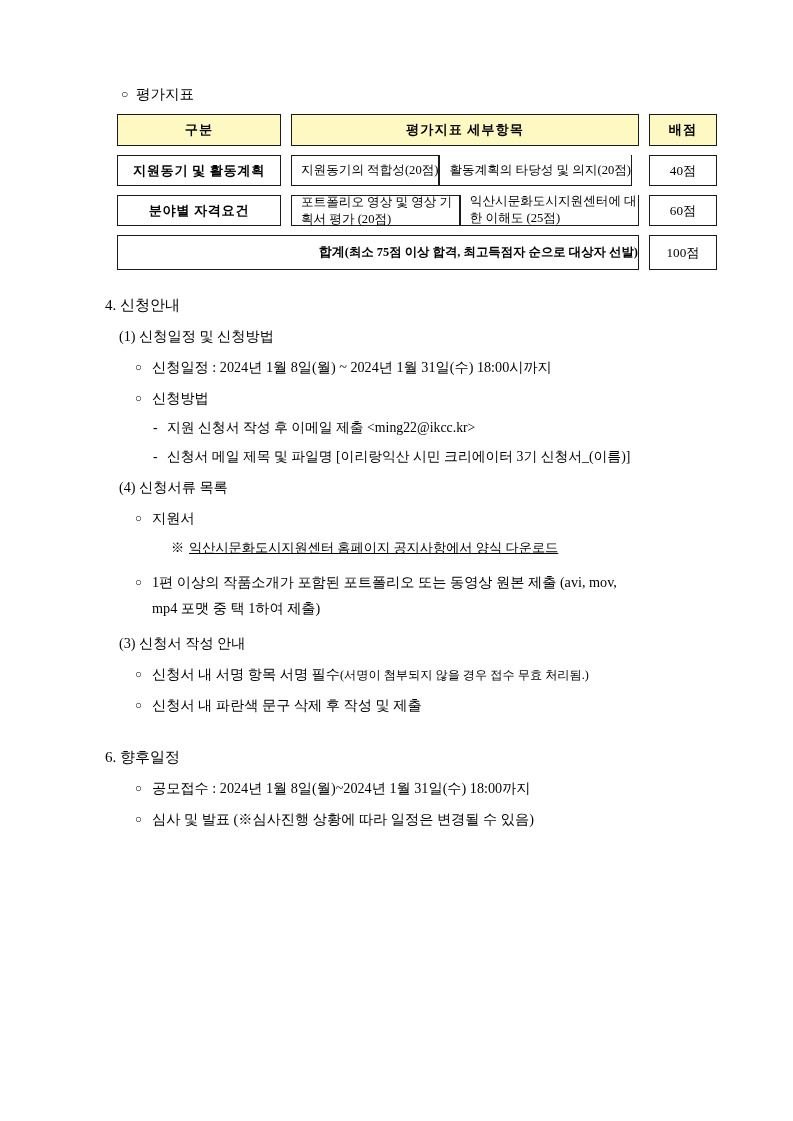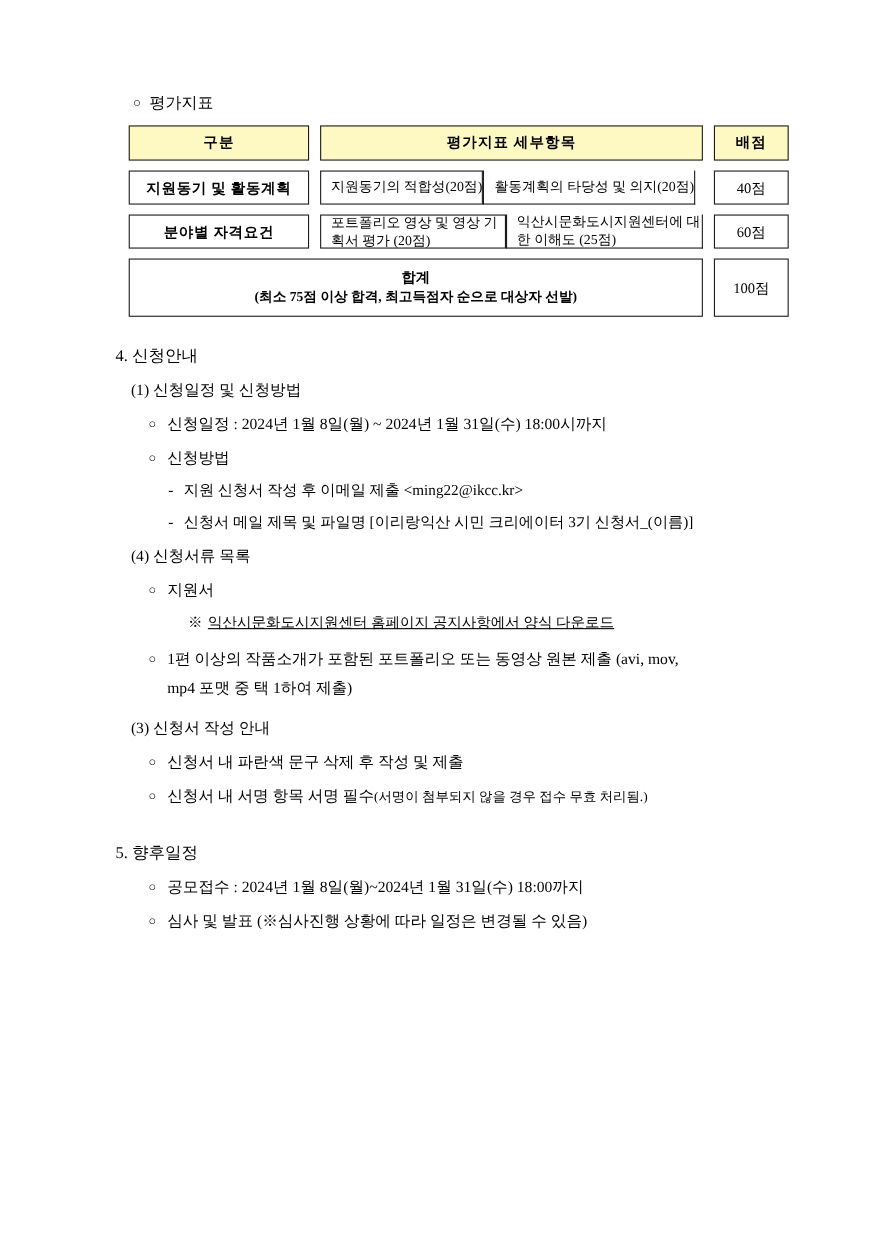--- a/index.html
+++ b/index.html
@@ -84,21 +84,21 @@
     font-size: 12.6px;
     height: 31px;
   }
   .stack .cell + .cell { border-top: none; }
 
   .c-gubun.bold { font-weight: bold; letter-spacing: 0.6px; }
 
   .total {
     width: 522px;
     flex: 0 0 522px;
-    flex-direction: column;
+    flex-direction: row;
     justify-content: flex-end;
     padding: 7px 0;
     line-height: 1.45;
   }
   .total .t1 { font-weight: bold; font-size: 13px; }
   .total .t2 { font-weight: bold; font-size: 12.4px; }
 
   
   .body-text { margin-top: 26px; }
 
@@ -246,30 +246,30 @@
     </div>
 
     <div class="wrap2">
       <span class="circ">○</span><span>1편 이상의 작품소개가 포함된 포트폴리오 또는 동영상 원본 제출 (avi, mov,</span>
       <span class="cont">mp4 포맷 중 택 1하여 제출)</span>
     </div>
 
     <div class="lvl2">(3) 신청서 작성 안내</div>
 
     <div class="lvl3">
+      <span class="circ">○</span><span>신청서 내 서명 항목 서명 필수</span><span class="small-note">(서명이 첨부되지 않을 경우 접수 무효 처리됨.)</span>
+    </div>
+
+    <div class="lvl3">
       <span class="circ">○</span><span>신청서 내 파란색 문구 삭제 후 작성 및 제출</span>
     </div>
 
-    <div class="lvl3">
-      <span class="circ">○</span><span>신청서 내 서명 항목 서명 필수</span><span class="small-note">(서명이 첨부되지 않을 경우 접수 무효 처리됨.)</span>
-    </div>
-
     <div class="gap"></div>
 
-    <div class="lvl1">5. 향후일정</div>
+    <div class="lvl1">6. 향후일정</div>
 
     <div class="lvl3">
       <span class="circ">○</span><span>공모접수 : 2024년 1월 8일(월)~2024년 1월 31일(수) 18:00까지</span>
     </div>
 
     <div class="lvl3">
       <span class="circ">○</span><span>심사 및 발표 (※심사진행 상황에 따라 일정은 변경될 수 있음)</span>
     </div>
 
   </div>

